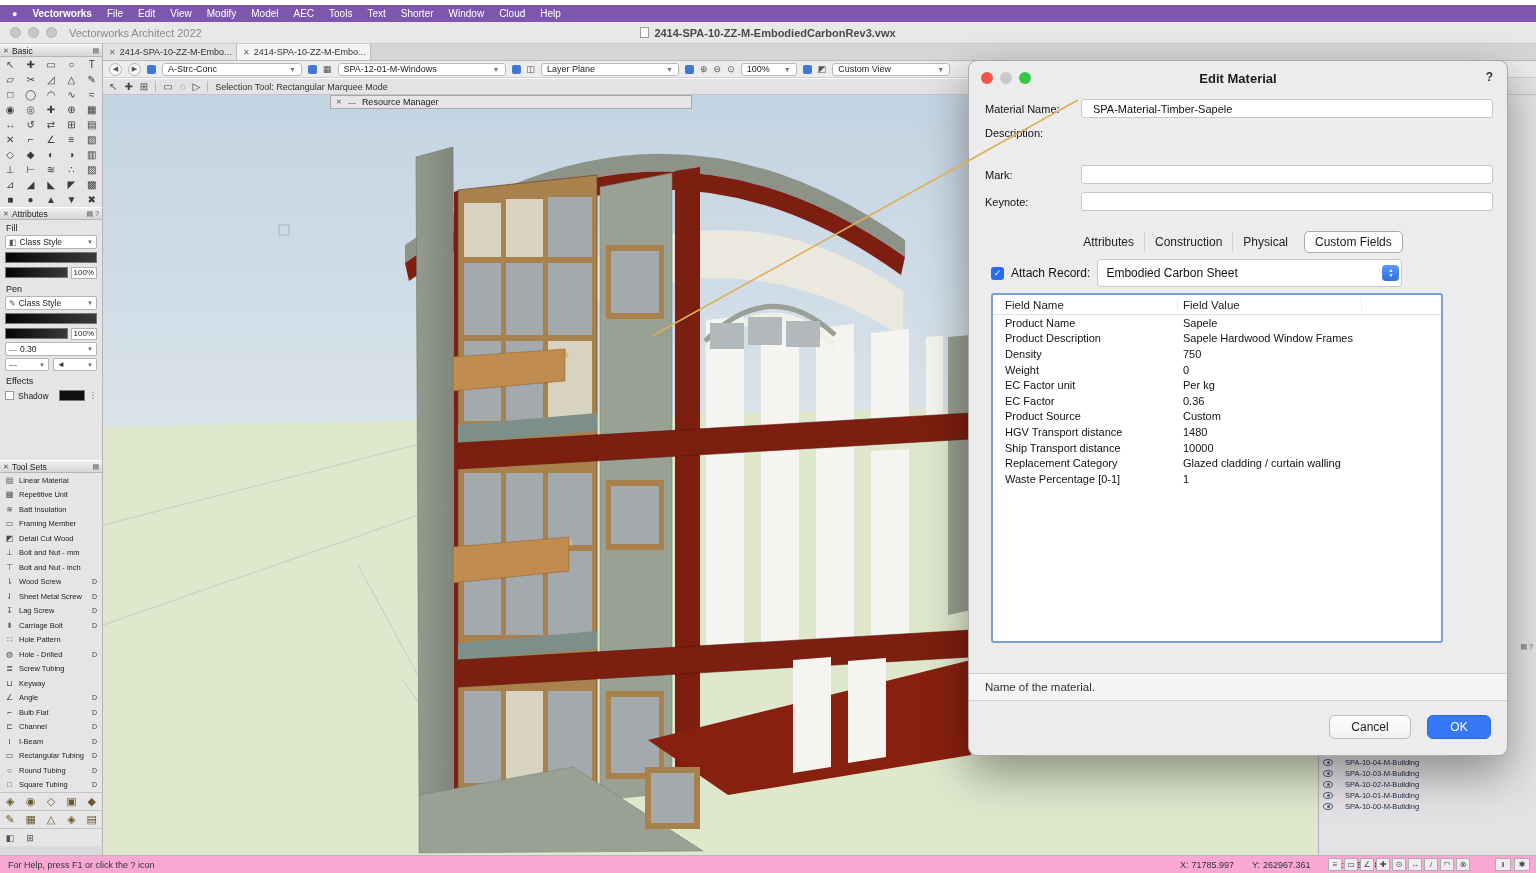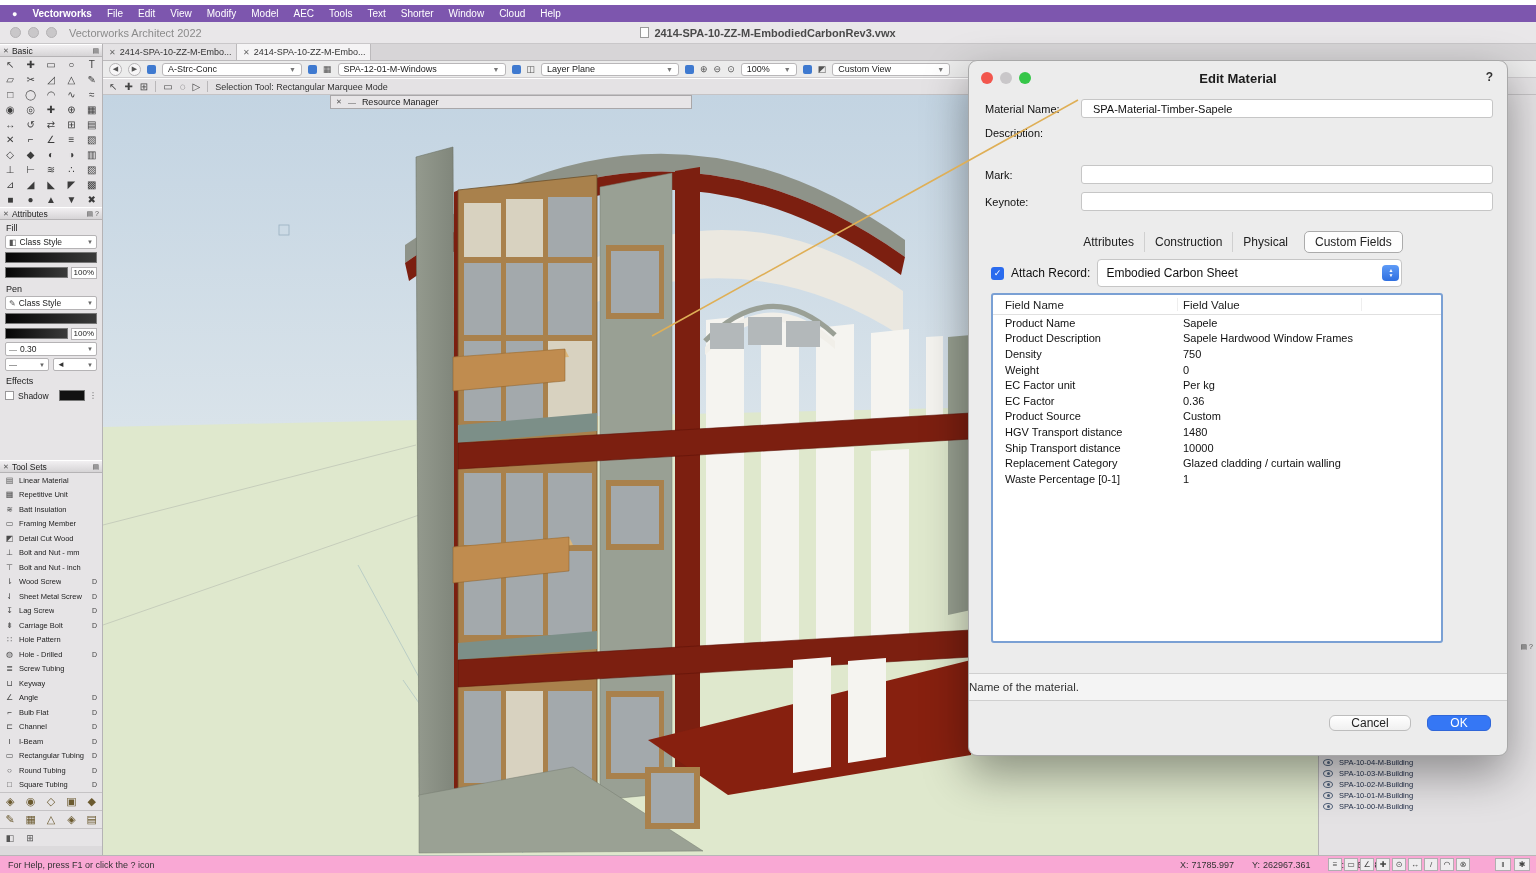--- a/index.html
+++ b/index.html
@@ -90,21 +90,21 @@
   .rm-bar .t{font-size:9px;color:#222;}
   
   .right-panel{position:absolute;right:0;top:44px;width:218px;bottom:18px;background:#e4e2e4;
                border-left:1px solid #b5b3b5;z-index:4;}
   .oi-tabs{height:14px;display:flex;gap:10px;align-items:center;padding:0 10px;background:#dedcde;
            border-bottom:1px solid #c5c3c5;}
   .oi-tab{font-size:9px;color:#333;}
   .oi-tab.active{font-weight:bold;}
   .mini-hdr{position:absolute;top:599px;right:3px;font-size:7px;color:#555;}
   .layers{position:absolute;top:713px;left:0;width:195px;}
-  .layer-row{height:11px;display:flex;align-items:center;gap:6px;padding-left:4px;}
+  .layer-row{height:11px;display:flex;align-items:center;gap:12px;padding-left:4px;}
   .eye{width:10px;height:7px;border:1px solid #50617a;border-radius:50%;position:relative;flex:none;}
   .eye::after{content:"";position:absolute;left:50%;top:50%;width:3px;height:3px;margin:-1.5px 0 0 -1.5px;
               background:#50617a;border-radius:50%;}
   .layer-label{font-size:7.5px;color:#1d2a45;white-space:nowrap;}
   
   .dialog{position:absolute;left:968px;top:60px;width:540px;height:696px;background:#ececec;
           border:1px solid #a8a8a8;border-radius:9px;box-shadow:0 18px 45px rgba(0,0,0,.38);z-index:50;}
   .d-title{position:relative;height:34px;display:flex;align-items:center;justify-content:center;
            font-weight:bold;font-size:13px;color:#1c1c1c;}
   .d-lights{position:absolute;left:12px;top:11px;display:flex;gap:7px;}
@@ -136,22 +136,22 @@
   .thead span{font-size:11.5px;color:#222;}
   .th-name{position:absolute;left:12px;}
   .th-value{position:absolute;left:190px;}
   .th-div{position:absolute;top:3px;bottom:3px;width:1px;background:#eee;}
   .trow{height:15.6px;display:flex;align-items:center;position:relative;}
   .tcell{font-size:11px;color:#111;white-space:nowrap;}
   .tcell.name{position:absolute;left:12px;}
   .tcell.value{position:absolute;left:190px;}
   .helper{position:absolute;left:0;right:0;top:612px;height:28px;background:#f4f4f4;
           border-top:1px solid #d0d0d0;border-bottom:1px solid #d0d0d0;display:flex;
-          align-items:center;font-size:11.5px;color:#333;}
-  .btn{position:absolute;top:654px;height:16px;border-radius:6px;font-size:12px;
+          align-items:center;padding-left:16px;font-size:11.5px;color:#333;}
+  .btn{position:absolute;top:654px;height:24px;border-radius:6px;font-size:12px;
        display:flex;align-items:center;justify-content:center;}
   .btn.cancel{right:96px;width:82px;background:linear-gradient(#fff,#f0f0f0);
               border:1px solid #bdbdbd;color:#222;}
   .btn.ok{right:16px;width:64px;background:#3577f5;border:1px solid #2f66d8;color:#fff;}
   
   .statusbar{position:absolute;left:0;right:0;bottom:0;height:18px;background:#f9a8d4;
              border-top:1px solid #b8b6b8;z-index:70;}
   .help-text{position:absolute;left:8px;top:4px;font-size:9px;color:#333;}
   .coord{position:absolute;top:4px;font-size:9px;color:#333;display:flex;gap:3px;}
   .coord.x{left:1180px;} .coord.y{left:1252px;} .coord.z{left:1336px;}

